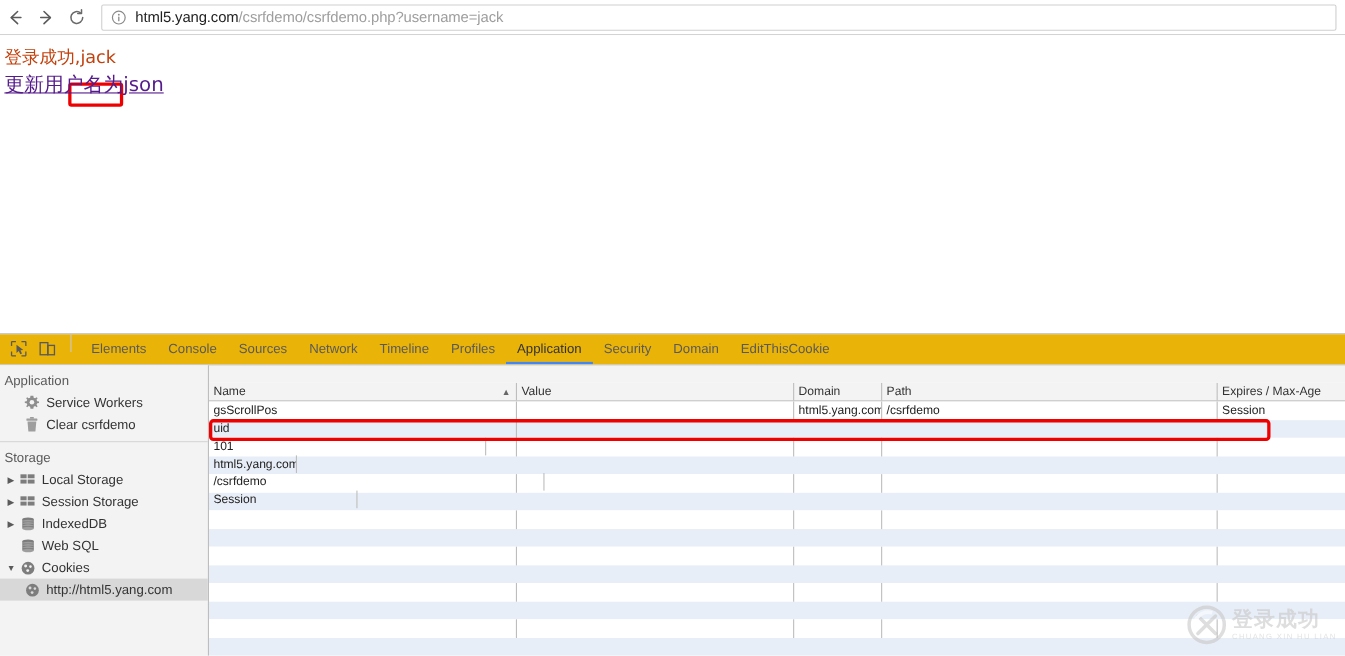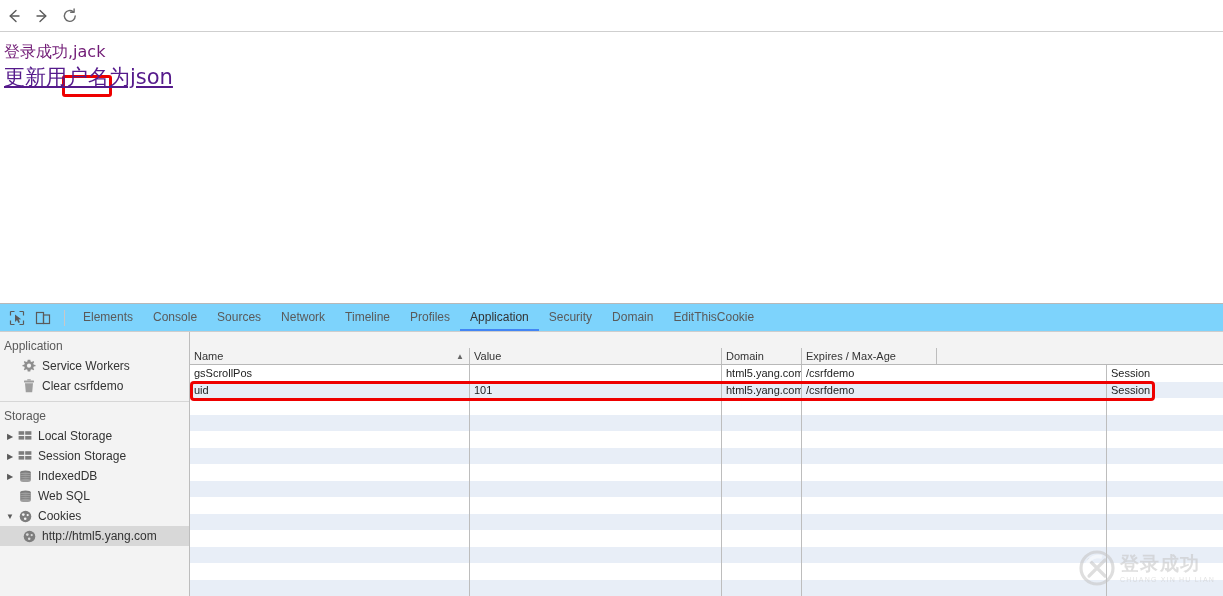--- a/index.html
+++ b/index.html
@@ -70,61 +70,60 @@
     width: 1223px;
     height: 271px;
     background: #ffffff;
     overflow: hidden;
   }
   .page-line1 {
     position: absolute;
     left: 4px; top: 10px;
     font-family: "DejaVu Sans", "Liberation Sans", sans-serif;
     font-size: 16px;
-    color: #701a75;
+    color: #c2410c;
     white-space: nowrap;
     line-height: 19px;
   }
   .hl-jack {
     position: absolute;
     left: 62px; top: 43px;
     width: 50px; height: 22px;
     border: 3px solid #ee0000;
     border-radius: 3px;
     box-sizing: border-box;
   }
   .page-link {
     position: absolute;
     left: 4px; top: 36px;
     font-family: "DejaVu Sans", "Liberation Sans", sans-serif;
-    font-size: 21px;
+    font-size: 18px;
     color: #551a8b;
     text-decoration: underline;
     white-space: nowrap;
     line-height: 19px;
     cursor: pointer;
   }
 
   
   .devtools {
     position: absolute;
     left: 0; top: 303px;
     width: 1223px;
     height: 293px;
     background: #f3f3f3;
     border-top: 1px solid #b8b8b8;
     box-sizing: border-box;
   }
   .dt-tabbar {
     position: relative;
     height: 28px;
-    background: #7dd3fc;
+    background: #eab308;
     border-bottom: 1px solid #cdcdcd;
     display: flex;
-    align-items: center;
     box-sizing: border-box;
   }
   .dt-tool-icon {
     width: 26px;
     height: 26px;
     display: flex;
     align-items: center;
     justify-content: center;
     flex: 0 0 auto;
   }
@@ -248,21 +247,21 @@
     color: #666666;
     line-height: 17px;
   }
   .tbl-rows { position: relative; }
   .tr {
     display: flex;
     height: 16.5px;
     box-sizing: border-box;
   }
   .tr.odd { background: #ffffff; }
-  .tr.even { background: #e8eef7; }
+  .tr.even { background: #e8eef7; flex-direction: column; }
   .td {
     font-size: 11px;
     color: #222222;
     line-height: 16px;
     padding-left: 4px;
     border-right: 1px solid #bdbdbd;
     box-sizing: border-box;
     white-space: nowrap;
     overflow: hidden;
     flex: 0 0 auto;
@@ -324,20 +323,30 @@
     <svg width="18" height="18" viewBox="0 0 18 18">
       <path d="M7 3.5 L12.8 9 L7 14.5" fill="none" stroke="#5a5a5a" stroke-width="1.4" stroke-linecap="round" stroke-linejoin="round"></path>
       <path d="M12.6 9 L4 9" fill="none" stroke="#5a5a5a" stroke-width="1.4" stroke-linecap="round"></path>
     </svg>
   </div>
   <div class="nav-btn">
     <svg width="18" height="18" viewBox="0 0 18 18">
       <path d="M14.2 9 A5.4 5.4 0 1 1 12.3 4.8" fill="none" stroke="#6a6a6a" stroke-width="1.4" stroke-linecap="round"></path>
       <path d="M13.1 1.9 L13.1 5.3 L9.7 5.3" fill="none" stroke="#6a6a6a" stroke-width="1.4" stroke-linecap="round" stroke-linejoin="round"></path>
     </svg>
+  </div>
+  <div class="omnibox">
+    <span class="info-icon">
+      <svg width="14" height="14" viewBox="0 0 14 14">
+        <circle cx="7" cy="7" r="5.8" fill="none" stroke="#8a8a8a" stroke-width="1.1"></circle>
+        <circle cx="7" cy="4.3" r="0.85" fill="#8a8a8a"></circle>
+        <rect x="6.4" y="6" width="1.2" height="4.4" rx="0.5" fill="#8a8a8a"></rect>
+      </svg>
+    </span>
+    <span class="url-text"><span class="url-host">html5.yang.com</span><span>/csrfdemo/csrfdemo.php?username=jack</span></span>
   </div>
 </div>
 
 <div class="page-viewport">
   <div class="page-line1">登录成功,jack</div>
   <div class="hl-jack"></div>
   <a class="page-link" href="#">更新用户名为json</a>
 </div>
 
 <div class="devtools">
@@ -491,20 +500,21 @@
 
     <div class="dt-table">
 
       <div class="tbl-header">
         <div class="th col-name">
           <span>Name</span>
           <span class="sort-arrow">▲</span>
         </div>
         <div class="th col-value">Value</div>
         <div class="th col-domain">Domain</div>
+        <div class="th col-path">Path</div>
         <div class="th col-exp">Expires / Max-Age</div>
 
       </div>
 
       <div class="tbl-rows">
 
         <div class="tr odd">
           <div class="td col-name">gsScrollPos</div>
           <div class="td col-value"></div>
           <div class="td col-domain">html5.yang.com</div>

